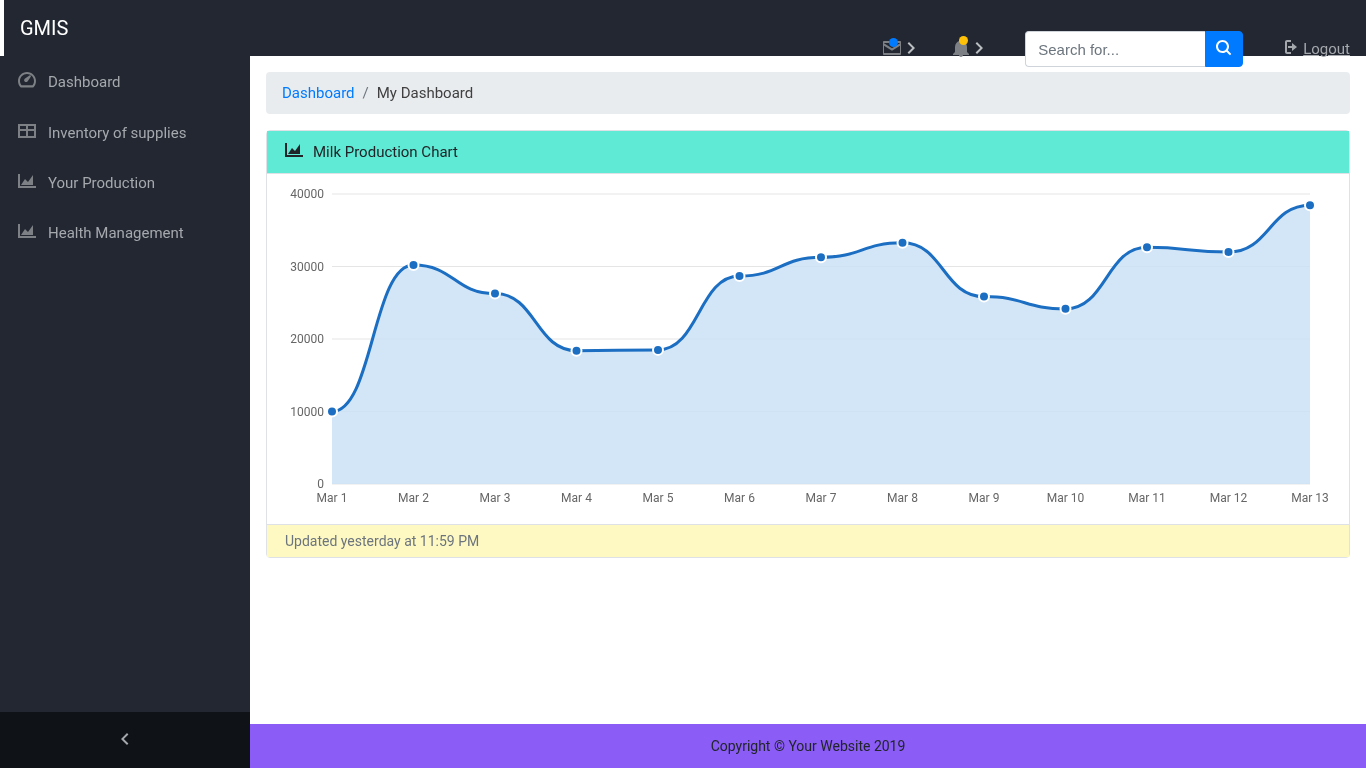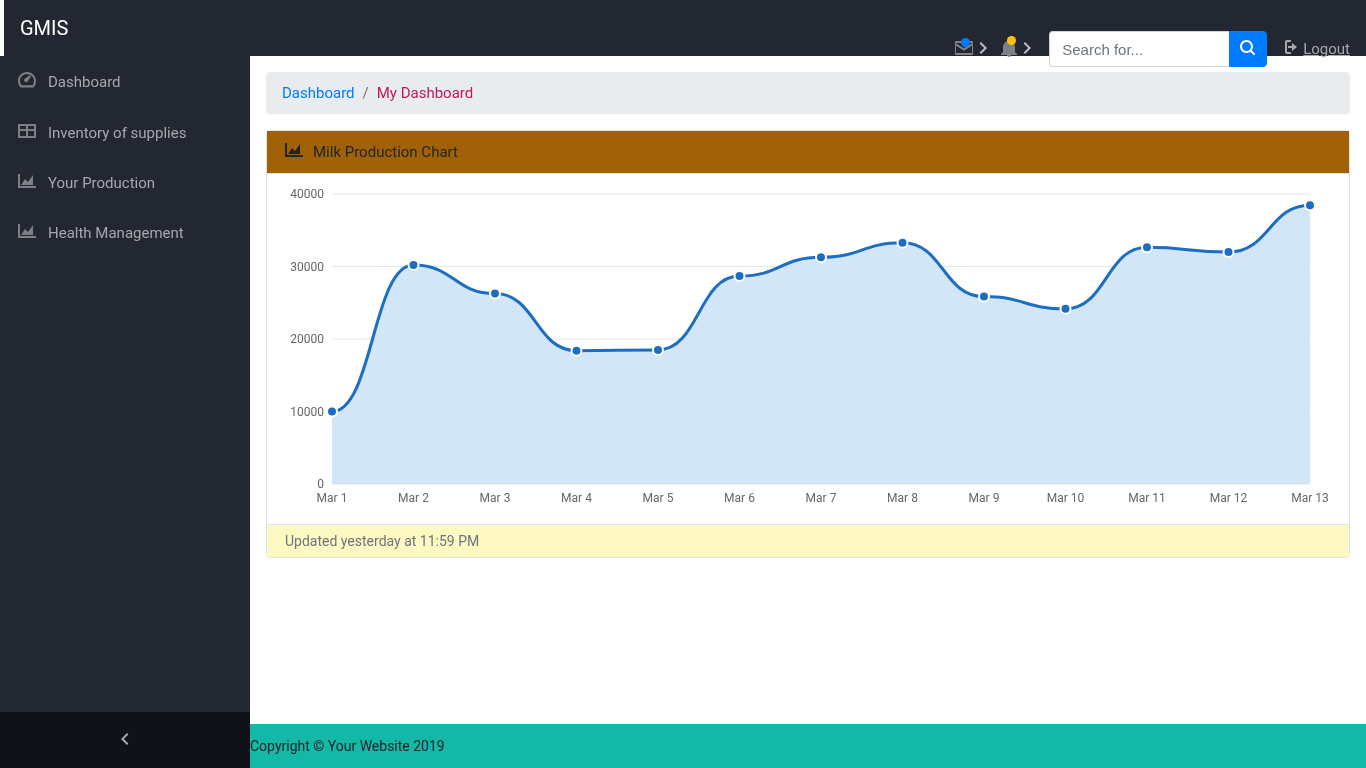--- a/index.html
+++ b/index.html
@@ -28,21 +28,21 @@
   .brand {
     font-size: 20px;
     font-weight: 400;
     color: #fff;
     padding-right: 20px;
   }
   .navbar-right {
     margin-left: auto;
     display: flex;
     align-items: center;
-    gap: 2px;
+    gap: 26px;
     margin-top: 42px;
   }
   .nav-icon-group {
     display: flex;
     align-items: center;
     gap: 6px;
     padding: 0 6px;
     cursor: pointer;
     position: relative;
   }
@@ -144,48 +144,49 @@
     border-radius: 4px;
     padding: 12px 16px;
     display: flex;
     align-items: center;
     gap: 8px;
     font-size: 15px;
     margin-bottom: 16px;
   }
   .breadcrumb a { color: #007bff; text-decoration: none; cursor: pointer; }
   .breadcrumb .sep { color: #6c757d; }
-  .breadcrumb .current { color: #be185d; }
+  .breadcrumb .current { color: #404040; }
   .card {
     border: 1px solid #dee2e6;
     border-radius: 4px;
     background: #fff;
   }
   .card-header {
     padding: 12px 18px;
     border-bottom: 1px solid #dee2e6;
-    background: #a16207;
+    background: #5eead4;
     display: flex;
     align-items: center;
     gap: 10px;
     font-size: 15px;
   }
   .card-body {
     padding: 10px 0 10px 0;
   }
   .card-footer {
     padding: 8px 18px;
     border-top: 1px solid #dee2e6;
     background: #fef9c3;
     color: #6c757d;
     font-size: 14px;
   }
   svg.chart { display: block; }
   .footer {
-    background: #14b8a6;
+    background: #8b5cf6;
+    text-align: center;
     padding: 14px 0;
     font-size: 14px;
     color: #212529;
     width: 100%;
   }
 </style>
 </head>
 <body>
 
 <div class="navbar">

